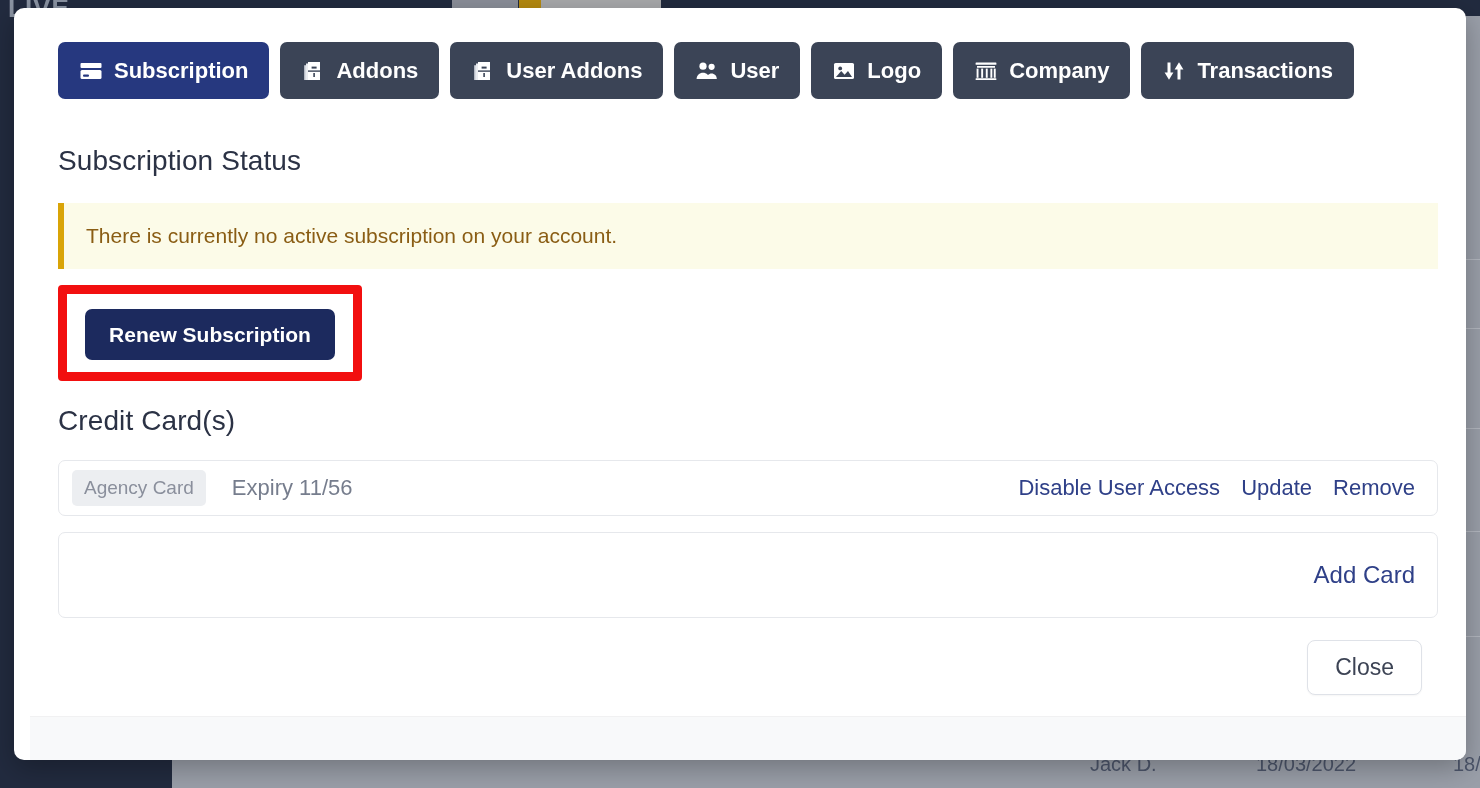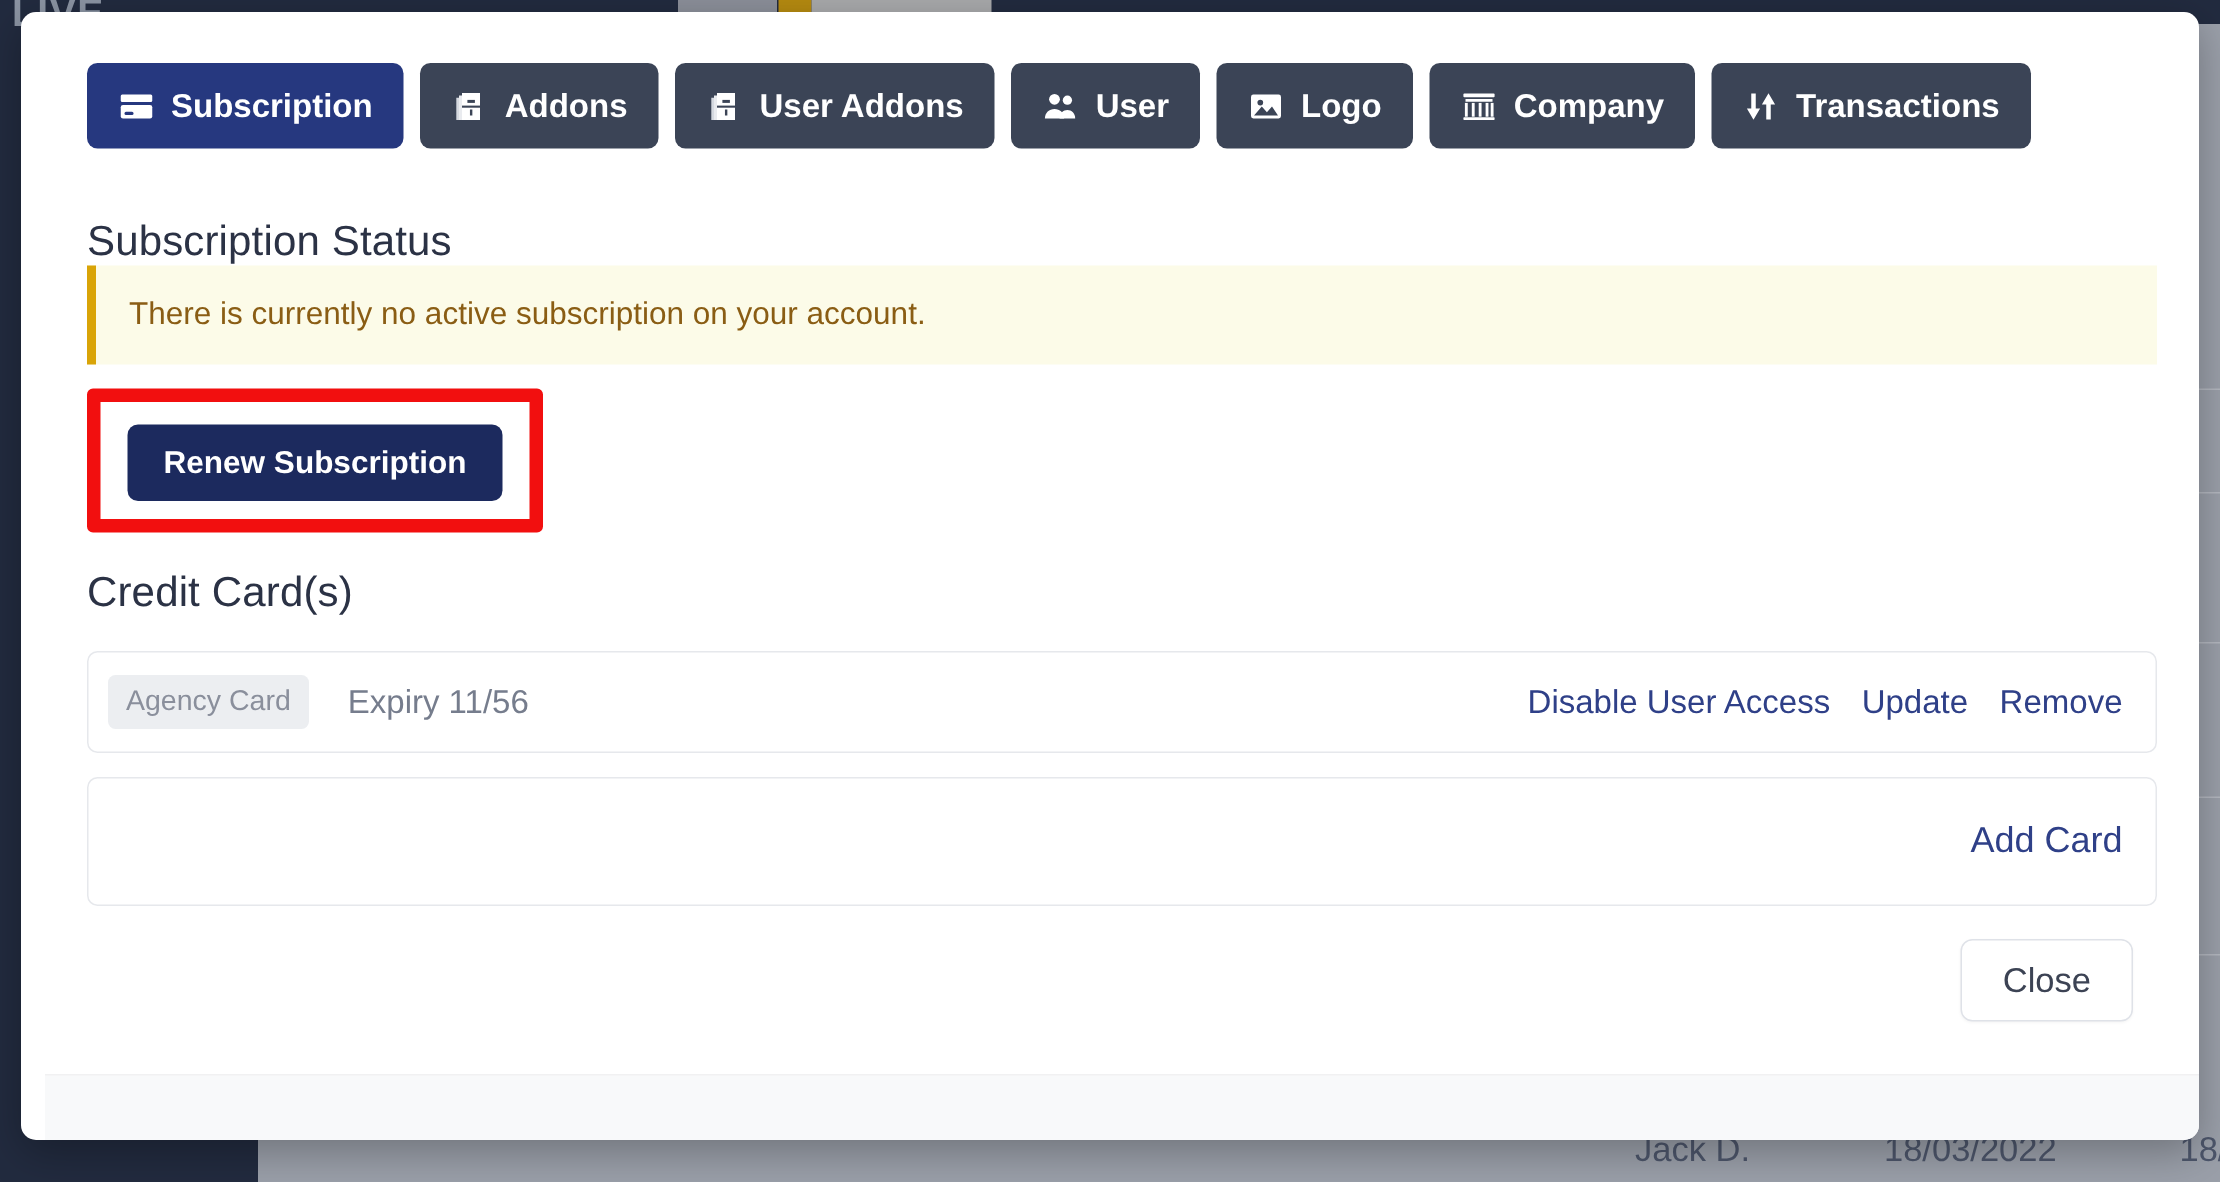--- a/index.html
+++ b/index.html
@@ -31,21 +31,21 @@
   .bg-sidebar {
     position: absolute; top: 16px; left: 0; width: 172px; bottom: 0;
     background: #222b3f;
   }
   .bg-content {
     position: absolute; top: 16px; left: 172px; right: 0; bottom: 0;
     background: #9a9fa9;
   }
   .bg-table {
     position: absolute; left: 180px; right: 0; bottom: 0; height: 40px;
-    color: #4d566b; font-size: 23px;
+    color: #4d566b; font-size: 20px;
   }
   .bg-row-text { position: absolute; white-space: nowrap; }
   .bg-right-col {
     position: absolute; right: 0; top: 16px; bottom: 0; width: 46px;
     color: #555e73; font-size: 19px;
   }
   .bg-right-cell {
     position: absolute; left: 2px; white-space: nowrap;
   }
   .bg-right-rule {
@@ -92,20 +92,21 @@
   
   .section-title {
     margin: 46px 0 0 0;
     font-size: 28px; font-weight: normal;
     color: #2b3245;
     letter-spacing: .1px;
   }
 
   
   .alert {
+    margin-top: 26px;
     background: #fcfbe8;
     border-left: 6px solid #d9a407;
     padding: 21px 20px 21px 22px;
     color: #8a5d14;
     font-size: 21px;
   }
 
   
   .renew-wrap {
     position: relative;
@@ -131,21 +132,21 @@
     cursor: pointer;
   }
 
   
   .cards-title { margin-top: 24px; }
   .card-row {
     margin-top: 23px;
     border: 1px solid #e6e8ec;
     border-radius: 7px;
     background: #ffffff;
-    height: 68px;
+    height: 56px;
     display: flex; align-items: center;
     padding: 0 22px 0 13px;
   }
   .badge {
     background: #eceef1;
     color: #8a8f9c;
     border-radius: 5px;
     padding: 7px 12px;
     font-size: 19px;
   }

